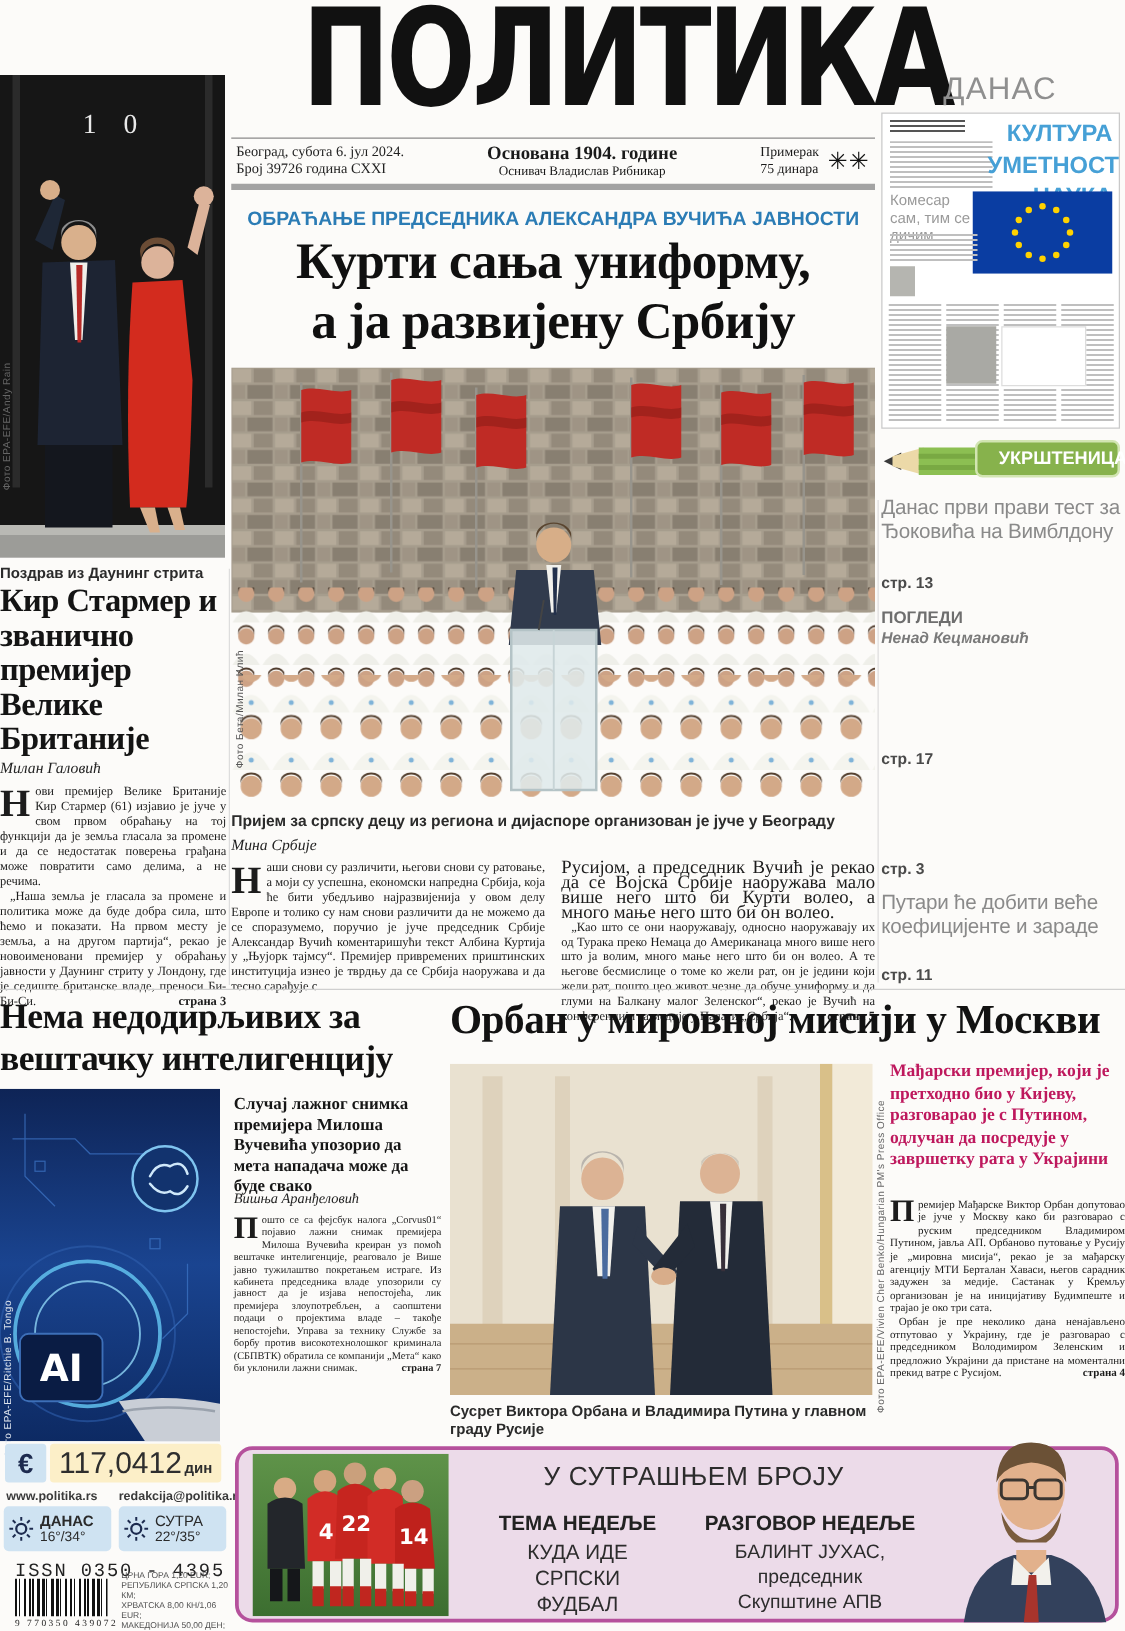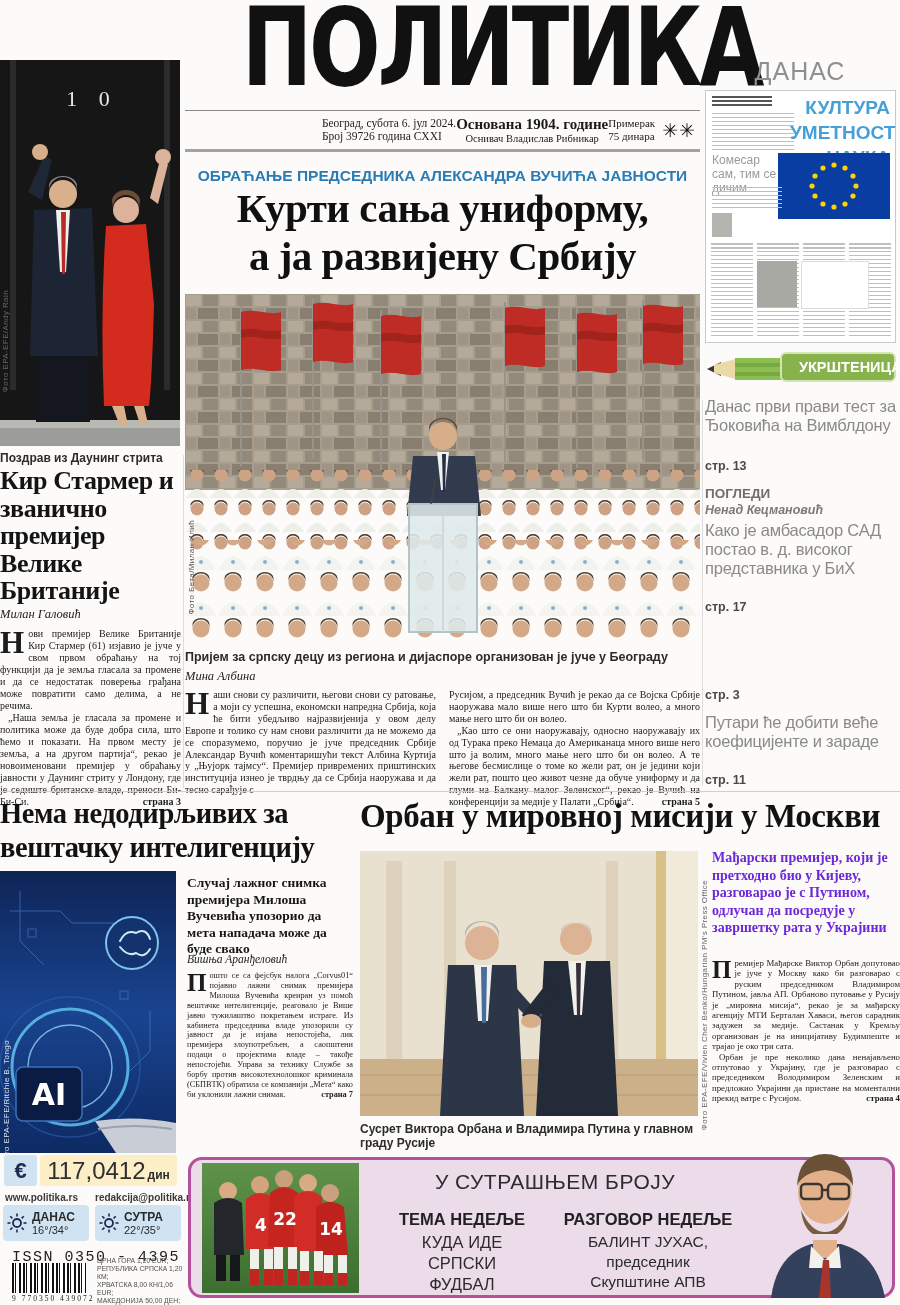--- a/index.html
+++ b/index.html
@@ -26,22 +26,22 @@
 </head>
 <body>
 
 <div class="page">
 
   <div class="abs" style="left:185px;top:-4px;width:515px;height:108px;text-align:center;line-height:104px;
               font-family:'DejaVu Sans',sans-serif;font-weight:800;font-size:108px;letter-spacing:-4px;
               transform:scaleX(0.78);transform-origin:center;color:#111;">ПОЛИТИКА</div>
 
   <div class="abs" style="left:185px;top:110px;width:515px;height:42px;box-sizing:border-box;
-              border-top:1px solid #8a8a8a;border-bottom:3px solid #a3a3a3;
-              display:flex;align-items:center;justify-content:flex-end;padding:0 4px;">
+              border-top:1px solid #8a8a8a;border-bottom:5px solid #a3a3a3;
+              display:flex;align-items:center;justify-content:space-between;padding:0 4px;">
     <div class="serif" style="font-size:11.5px;line-height:13.5px;color:#222;">
       <div>Београд, субота 6. јул 2024.</div>
       <div>Број 39726 година CXXI</div>
     </div>
     <div class="serif" style="text-align:center;">
       <div style="font-weight:bold;font-size:15px;">Основана 1904. године</div>
       <div style="font-size:10.5px;">Оснивач Владислав Рибникар</div>
     </div>
     <div style="display:flex;align-items:center;gap:7px;">
       <div class="serif" style="font-size:11px;line-height:13px;">
@@ -139,25 +139,25 @@
     <path d="M244,139 a14,14 0 0 1 28,0 l0,-5 a14,10 0 0 0 -28,0 Z" fill="#5a452f"></path>
     <path d="M252,158 L264,158 L260,196 L256,196 Z" fill="#f2f1ec"></path>
     <path d="M257,160 L261,160 L260,198 L258,198 Z" fill="#23304b"></path>
     <rect x="224" y="210" width="68" height="128" fill="#dfe9ea" opacity="0.88"></rect>
     <rect x="224" y="210" width="68" height="128" fill="none" stroke="#b4c3c6" stroke-width="2"></rect>
     <line x1="258" y1="210" x2="258" y2="338" stroke="#c7d4d6" stroke-width="1.5"></line>
     <line x1="250" y1="186" x2="246" y2="210" stroke="#444" stroke-width="1.5"></line>
   </svg>
   <div class="vcred" style="left:187px;top:520px;color:#555;">Фото Бета/Милан Илић</div>
   <div class="abs cap" style="left:185px;top:650px;width:515px;font-size:12.5px;">Пријем за српску децу из региона и дијаспоре организован је јуче у Београду</div>
-  <div class="abs byl" style="left:185px;top:669px;">Мина Албина</div>
+  <div class="abs byl" style="left:185px;top:669px;">Мина Србије</div>
   <div class="abs" style="left:185px;top:689px;width:515px;display:flex;gap:13px;">
     <p class="jtext dc" style="margin:0;width:251px;font-size:10px;line-height:11.9px;">Наши снови су различити, његови снови су ратовање, а моји су успешна, економски напредна Србија, која ће бити убедљиво најразвијенија у овом делу Европе и толико су нам снови различити да не можемо да се споразумемо, поручио је јуче председник Србије Александар Вучић коментаришући текст Албина Куртија у „Њујорк тајмсу“. Премијер привремених приштинских институција изнео је тврдњу да се Србија наоружава и да тесно сарађује с</p>
     <div style="width:251px;">
-      <p class="jtext" style="margin:0;font-size:10px;line-height:11.9px;">Русијом, а председник Вучић је рекао да се Војска Србије наоружава мало више него што би Курти волео, а много мање него што би он волео.</p>
+      <p class="jtext" style="margin:0;font-size:15px;line-height:11.9px;">Русијом, а председник Вучић је рекао да се Војска Србије наоружава мало више него што би Курти волео, а много мање него што би он волео.</p>
       <p class="jtext" style="margin:0;font-size:10px;line-height:11.9px;text-indent:8px;">
         <span>„Као што се они наоружавају, односно наоружавају их од Турака преко Немаца до Американаца много више него што ја волим, много мање него што би он волео. А те његове бесмислице о томе ко жели рат, он је једини који жели рат, пошто цео живот чезне да обуче униформу и да глуми на Балкану малог Зеленског“, рекао је Вучић на конференцији за медије у Палати „Србија“.</span><span class="pref">страна 5</span>
       </p>
     </div>
   </div>
 
   <div class="abs" style="left:700px;top:57px;width:200px;text-align:center;font-size:25px;color:#8f8f8f;letter-spacing:1px;">ДАНАС</div>
 
   <div class="abs" style="left:705px;top:90px;width:191px;height:253px;background:#fff;border:1px solid #c9c9c9;box-sizing:border-box;">
     <div class="abs" style="left:6px;top:5px;width:60px;height:10px;background:repeating-linear-gradient(#555 0 2px,transparent 2px 4px);"></div>
@@ -203,21 +203,20 @@
     <rect x="30" y="18" width="66" height="4" fill="#79a943"></rect>
   </svg>
   <div class="abs" style="left:780px;top:352px;width:116px;box-sizing:border-box;background:#87b24c;border:2px solid #d2e5b2;
               border-radius:6px;color:#fff;font-weight:bold;font-size:14.5px;text-align:center;padding:5px 17px;">УКРШТЕНИЦА</div>
 
   <div class="abs tz" style="left:705px;top:397px;width:195px;">Данас први прави тест за Ђоковића на Вимблдону</div>
   <div class="abs tzp" style="left:705px;top:459px;">стр. 13</div>
 
   <div class="abs" style="left:705px;top:486px;font-weight:bold;font-size:13.5px;color:#6e6e6e;">ПОГЛЕДИ</div>
   <div class="abs" style="left:705px;top:503px;font-style:italic;font-weight:bold;font-size:12.5px;color:#7a7a7a;">Ненад Кецмановић</div>
-  <div class="abs tz" style="left:705px;top:521px;width:195px;">Како је амбасадор САД постао в. д. високог представника у БиХ</div>
   <div class="abs tzp" style="left:705px;top:600px;">стр. 17</div>
 
   <div class="abs tzp" style="left:705px;top:688px;">стр. 3</div>
 
   <div class="abs tz" style="left:705px;top:713px;width:195px;">Путари ће добити веће коефицијенте и зараде</div>
   <div class="abs tzp" style="left:705px;top:773px;">стр. 11</div>
 
   <div class="abs" style="left:0;top:791px;width:900px;height:1px;background:#cfcfcf;"></div>
 
   <div class="abs serif" style="left:0;top:797px;width:354px;font-size:28.5px;line-height:34px;font-weight:600;letter-spacing:-0.4px;color:#121212;">Нема недодирљивих за вештачку интелигенцију</div>
@@ -285,21 +284,21 @@
     <path d="M201,82 a16,16 0 0 1 30,0 l0,-4 a16,10 0 0 0 -30,0 Z" fill="#cfc7ba"></path>
     <path d="M184,110 L250,110 L258,265 L176,265 Z" fill="#232b38"></path>
     <path d="M208,110 L226,110 L222,164 L214,164 Z" fill="#f2f1ec"></path>
     <path d="M216,112 L221,112 L220,166 L217,166 Z" fill="#38303a"></path>
     <path d="M190,128 L162,164 L170,176 L196,146 Z" fill="#232b38"></path>
     <ellipse cx="171" cy="170" rx="10" ry="7" fill="#d8ad8a"></ellipse>
   </svg>
   <div class="vcred" style="left:700px;top:880px;">Фото EPA-EFE/Vivien Cher Benko/Hungarian PM's Press Office</div>
   <div class="abs cap" style="left:360px;top:1122px;width:340px;">Сусрет Виктора Орбана и Владимира Путина у главном граду Русије</div>
 
-  <div class="abs serif" style="left:712px;top:849px;width:188px;font-weight:bold;font-size:14px;line-height:17.5px;color:#6d28d9;">Мађарски премијер, који је претходно био у Кијеву, разговарао је с Путином, одлучан да посредује у завршетку рата у Украјини</div>
+  <div class="abs serif" style="left:712px;top:849px;width:188px;font-weight:bold;font-size:14px;line-height:17.5px;color:#be185d;">Мађарски премијер, који је претходно био у Кијеву, разговарао је с Путином, одлучан да посредује у завршетку рата у Украјини</div>
   <div class="abs" style="left:712px;top:958px;width:188px;">
     <p class="jtext dc-sm" style="margin:0;font-size:8.8px;line-height:10.4px;">Премијер Мађарске Виктор Орбан допутовао је јуче у Москву како би разговарао с руским председником Владимиром Путином, јавља АП. Орбаново путовање у Русију је „мировна мисија“, рекао је за мађарску агенцију МТИ Берталан Хаваси, његов сарадник задужен за медије. Састанак у Кремљу организован је на иницијативу Будимпеште и трајао је око три сата.</p>
     <p class="jtext" style="margin:0;font-size:8.8px;line-height:10.4px;text-indent:7px;">
       <span>Орбан је пре неколико дана ненајављено отпутовао у Украјину, где је разговарао с председником Володимиром Зеленским и предложио Украјини да пристане на моментални прекид ватре с Русијом.</span><span class="pref">страна 4</span>
     </p>
   </div>
 
   <div class="abs" style="left:4px;top:1155px;width:33px;height:31px;background:#cfe3f2;border-radius:3px;display:flex;align-items:center;justify-content:center;
               font-size:22px;font-weight:bold;color:#1d2b4f;">€</div>
   <div class="abs" style="left:40px;top:1155px;width:137px;height:31px;background:#fcefc8;border-radius:3px;display:flex;align-items:baseline;justify-content:center;gap:2px;padding-top:2px;box-sizing:border-box;">
@@ -336,21 +335,21 @@
           <line x1="10" y1="16.5" x2="10" y2="19.5"></line>
         <line x1="0.5" y1="10" x2="3.5" y2="10"></line>
           <line x1="16.5" y1="10" x2="19.5" y2="10"></line>
         <line x1="3.2" y1="3.2" x2="5.4" y2="5.4"></line>
           <line x1="14.6" y1="14.6" x2="16.8" y2="16.8"></line>
         <line x1="3.2" y1="16.8" x2="5.4" y2="14.6"></line>
           <line x1="14.6" y1="5.4" x2="16.8" y2="3.2"></line>
       </g>
     </svg>
     <div>
-      <div style="font-size:12px;font-weight:bold;color:#2a2a2a;">СУТРА</div>
+      <div style="font-size:12px;font-weight:normal;color:#2a2a2a;">СУТРА</div>
       <div style="font-size:11px;color:#2a2a2a;">22°/35°</div>
     </div>
   </div>
 
   <div class="abs serif" style="left:12px;top:1249px;font-size:15px;letter-spacing:1.5px;color:#222;font-family:Liberation Mono, monospace;">ISSN 0350 - 4395</div>
   <div class="abs barcode" style="left:12px;top:1263px;width:74px;height:30px;"></div>
   <div class="abs serif" style="left:12px;top:1294px;font-size:7.5px;letter-spacing:2px;color:#222;">9 770350 439072</div>
   <div class="abs" style="left:97px;top:1257px;width:86px;font-size:6.8px;line-height:8px;color:#4f4f4f;">
     <div>ЦРНА ГОРА 1,20 EUR;</div>
     <div>РЕПУБЛИКА СРПСКА 1,20 КМ;</div>

